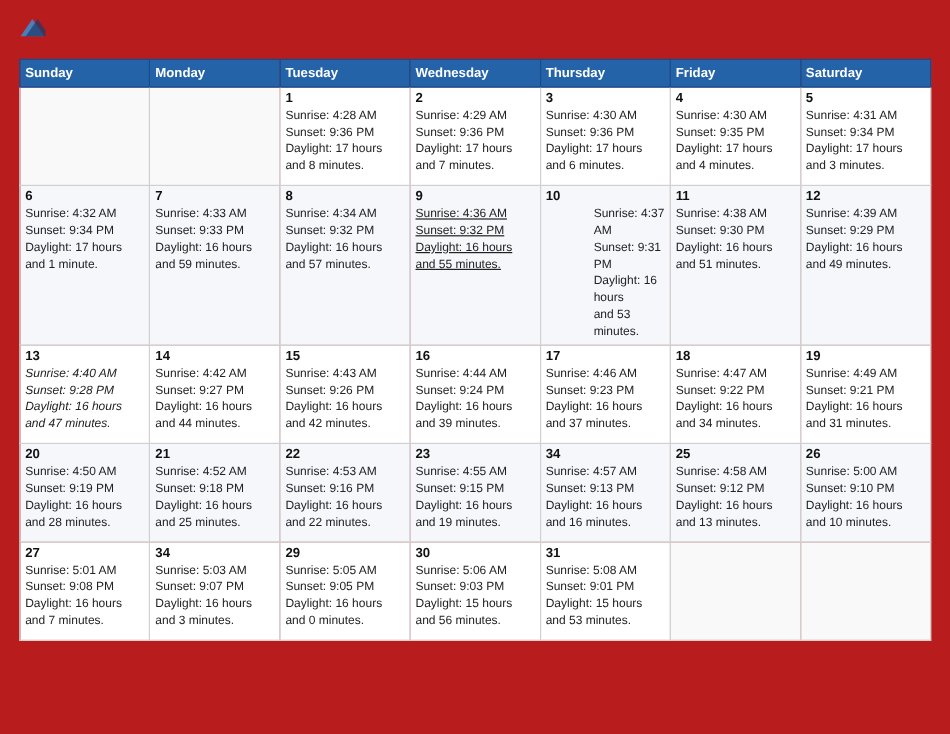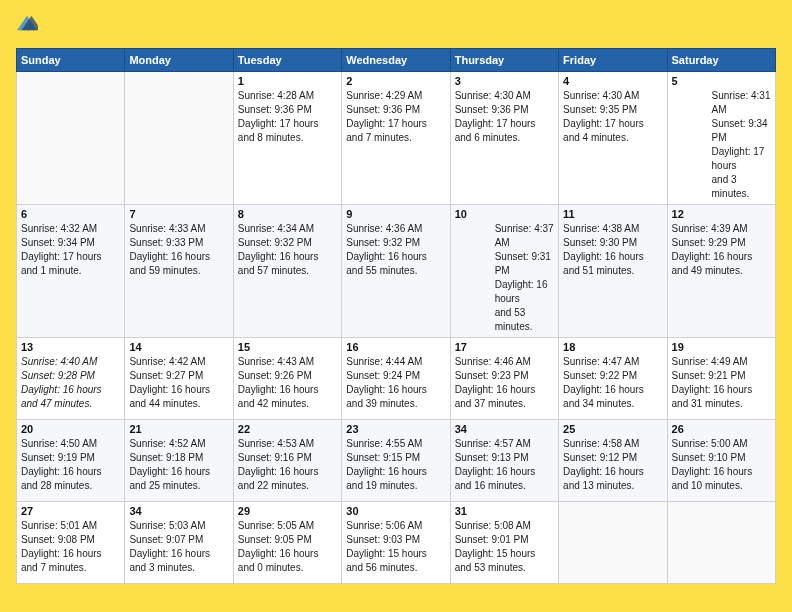--- a/index.html
+++ b/index.html
@@ -6,21 +6,21 @@
     body {
       font-family: Arial, sans-serif;
       background: #fff;
       width: 792px;
       height: 612px;
       overflow: hidden;
     }
     .page {
       width: 792px;
       height: 612px;
-      background: #fde047;
+      background: #b91c1c;
       padding: 12px 16px 12px 16px;
     }
     .header {
       display: flex;
       justify-content: space-between;
       align-items: flex-start;
       margin-bottom: 8px;
     }
     .logo {
       display: flex;
@@ -147,21 +147,21 @@
           </td>
           <td>
             <span class="day-num">4</span>
             <div class="day-detail" style="white-space: pre-line;">Sunrise: 4:30 AM
 Sunset: 9:35 PM
 Daylight: 17 hours
 and 4 minutes.</div>
           </td>
           <td>
             <span class="day-num">5</span>
-            <div class="day-detail" style="white-space: pre-line; margin-left: 40px;">Sunrise: 4:31 AM
+            <div class="day-detail" style="white-space: pre-line;">Sunrise: 4:31 AM
 Sunset: 9:34 PM
 Daylight: 17 hours
 and 3 minutes.</div>
           </td>
         </tr>
         <tr>
           <td>
             <span class="day-num">6</span>
             <div class="day-detail" style="white-space: pre-line;">Sunrise: 4:32 AM
 Sunset: 9:34 PM
@@ -177,21 +177,21 @@
           </td>
           <td>
             <span class="day-num">8</span>
             <div class="day-detail" style="white-space: pre-line;">Sunrise: 4:34 AM
 Sunset: 9:32 PM
 Daylight: 16 hours
 and 57 minutes.</div>
           </td>
           <td>
             <span class="day-num">9</span>
-            <div class="day-detail" style="white-space: pre-line;">Sunrise: 4:36 AM
+            <div class="day-detail" style="white-space: pre-line; text-decoration: underline;">Sunrise: 4:36 AM
 Sunset: 9:32 PM
 Daylight: 16 hours
 and 55 minutes.</div>
           </td>
           <td>
             <span class="day-num">10</span>
             <div class="day-detail" style="white-space: pre-line; margin-left: 40px;">Sunrise: 4:37 AM
 Sunset: 9:31 PM
 Daylight: 16 hours
 and 53 minutes.</div>

